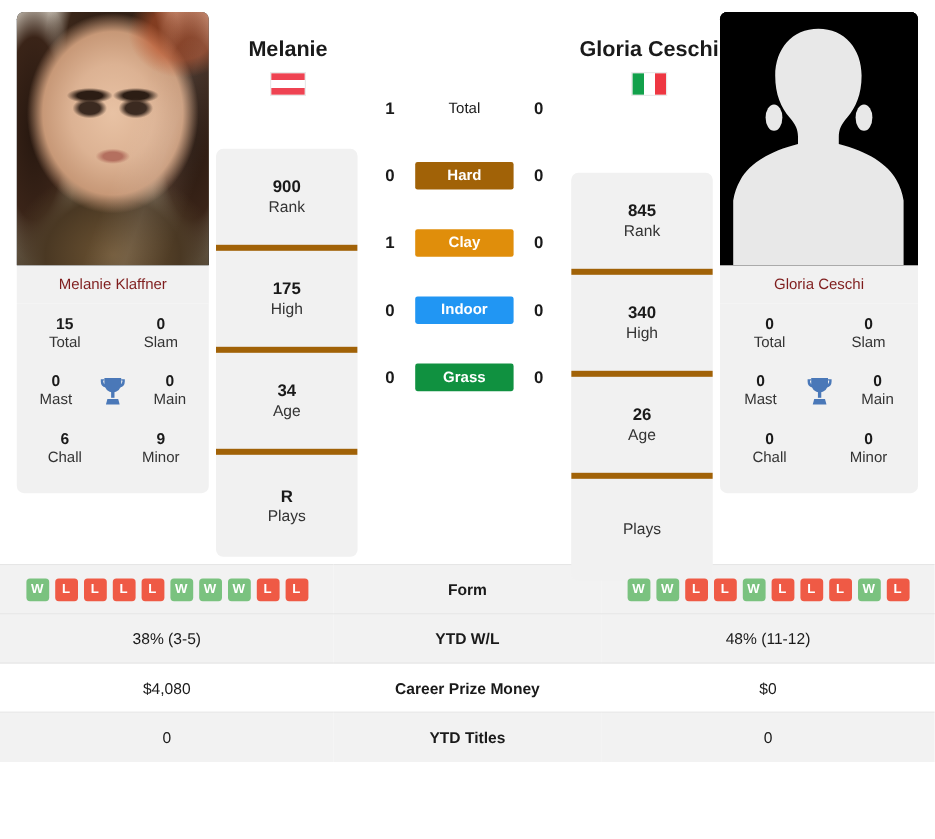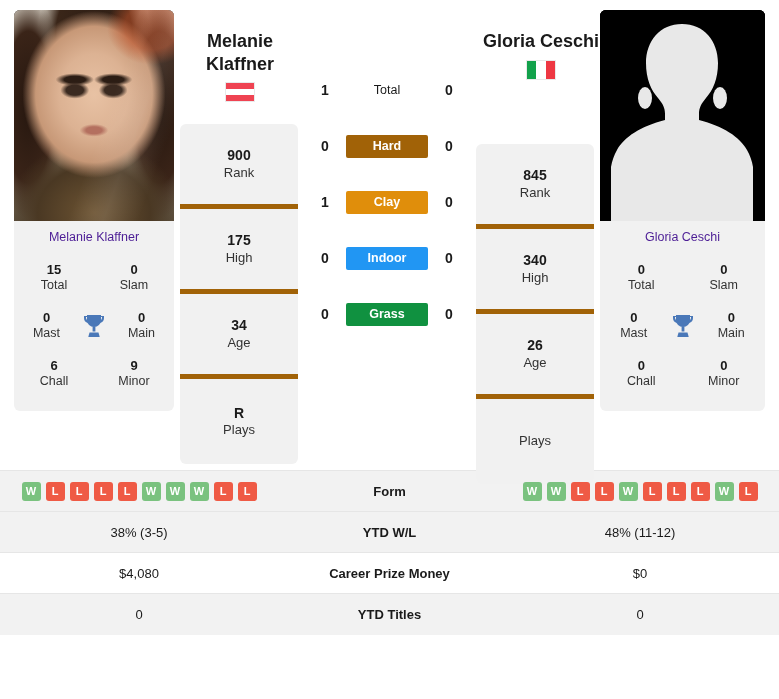--- a/index.html
+++ b/index.html
@@ -62,21 +62,21 @@
       linear-gradient(110deg, rgba(255,255,255,0) 55%, rgba(255,255,255,0.10) 70%, rgba(255,255,255,0) 85%),
       radial-gradient(ellipse 28% 18% at 86% 8%, rgba(190,80,40,0.55) 0 60%, rgba(190,80,40,0) 100%);
   }
   
   .photo-right { width: 100%; height: 100%; background: #000; display:block; }
 
   .name-plate {
     background: #f1f1f1;
     text-align: center;
     font-size: 12.5px;
-    color: #4c1d95;
+    color: #7f1d1d;
     padding: 9px 4px 9px 4px;
   }
   .stat-grid {
     background: #f1f1f1;
     border-radius: 0 0 6px 6px;
     padding: 2px 0 12px 0;
     position: relative;
   }
   .stat-row {
     display: flex;
@@ -197,21 +197,20 @@
   .form-L { background: #ef5a45; }
 </style>
 </head>
 <body>
 
 <div class="page">
 
   <div class="names">
     <div class="name-title name-left">
       <div>Melanie</div>
-      <div>Klaffner</div>
       <div class="flag flag-at"></div>
     </div>
     <div class="name-title name-right">
       <div>Gloria Ceschi</div>
       <div class="flag flag-it"></div>
     </div>
   </div>
 
   <div class="compare">
 

